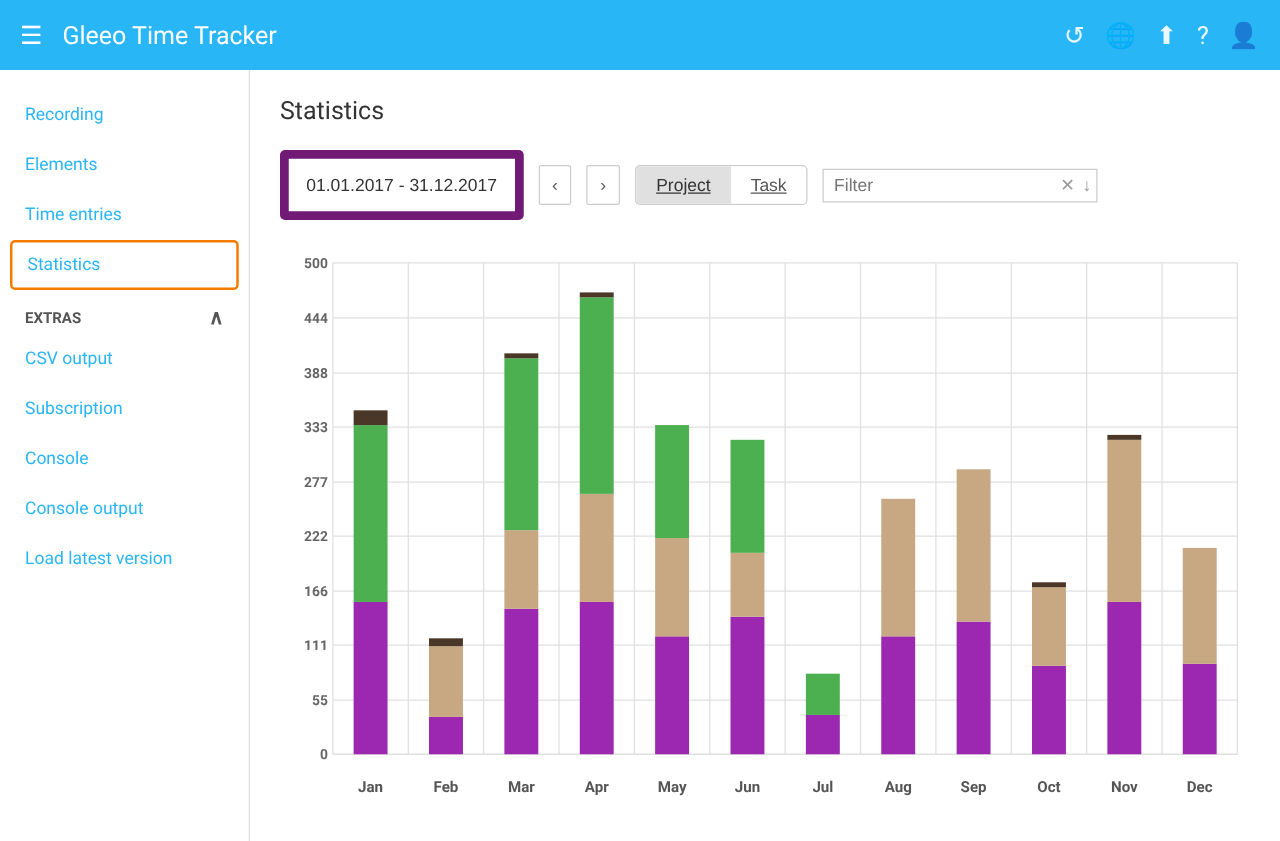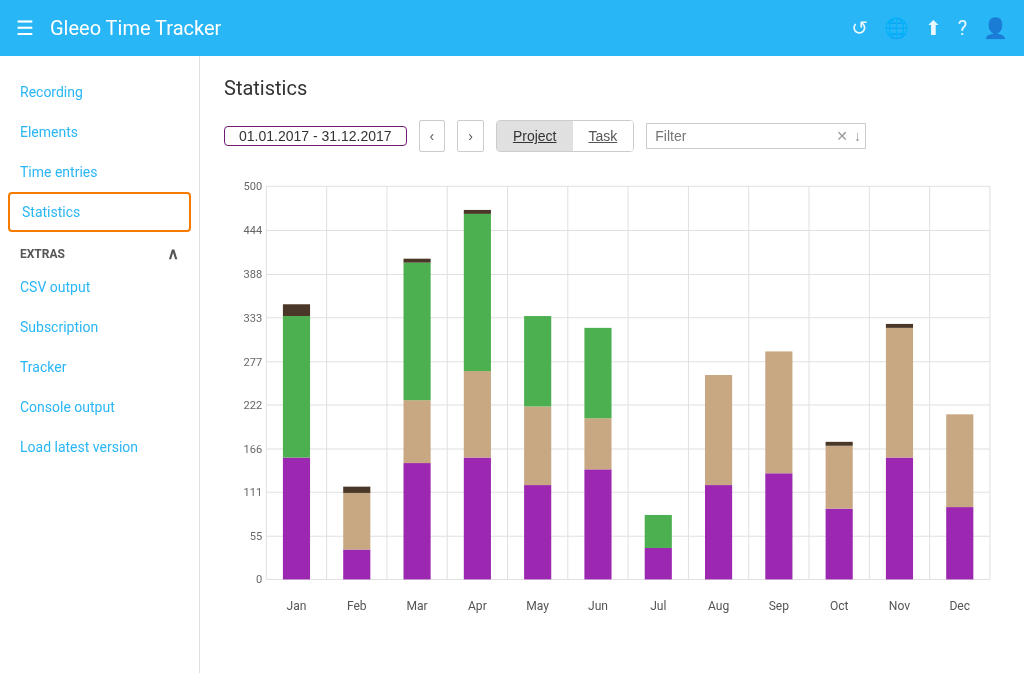--- a/index.html
+++ b/index.html
@@ -61,23 +61,23 @@
     .main-content {
       flex: 1;
       padding: 20px 24px;
       overflow-y: auto;
     }
     .page-title { font-size: 20px; font-weight: 400; color: #333; margin-bottom: 20px; }
 
     
     .controls-row { display: flex; align-items: center; gap: 12px; margin-bottom: 16px; }
     .date-range-btn {
-      border: 1px solid #701a75;
+      border: 7px solid #701a75;
       border-radius: 4px;
-      padding: 1px 14px;
+      padding: 13px 14px;
       font-size: 14px;
       background: #fff;
       cursor: pointer;
       color: #333;
     }
     .nav-btn {
       border: 1px solid #ccc;
       background: #fff;
       padding: 7px 10px;
       cursor: pointer;
@@ -102,21 +102,21 @@
       border: 1px solid #ccc;
       border-radius: 0;
       padding: 4px 8px;
       flex: 1;
       max-width: 220px;
     }
     .filter-input { border: none; outline: none; font-size: 14px; color: #999; flex: 1; }
     .filter-icons { display: flex; gap: 6px; color: #999; }
 
     
-    .chart-container { position: relative; width: 100%; height: 460px; }
+    .chart-container { position: relative; width: 100%; height: 460px; font-weight: bold; }
     .chart-svg { width: 100%; height: 100%; }
 
   </style>
 </head>
 <body>
 
 <div class="header">
   <span class="header-menu-icon">☰</span>
   <span class="header-title">Gleeo Time Tracker</span>
   <div class="header-icons">
@@ -148,21 +148,21 @@
       <span>EXTRAS</span>
       <span class="chevron">∧</span>
     </div>
     <div class="sidebar-item">
       <span>CSV output</span>
     </div>
     <div class="sidebar-item">
       <span>Subscription</span>
     </div>
     <div class="sidebar-item">
-      <span>Tracker</span>
+      <span>Console</span>
     </div>
     <div class="sidebar-item">
       <span>Console output</span>
     </div>
     <div class="sidebar-item">
       <span>Load latest version</span>
     </div>
   </div>
 
   <div class="main-content">

